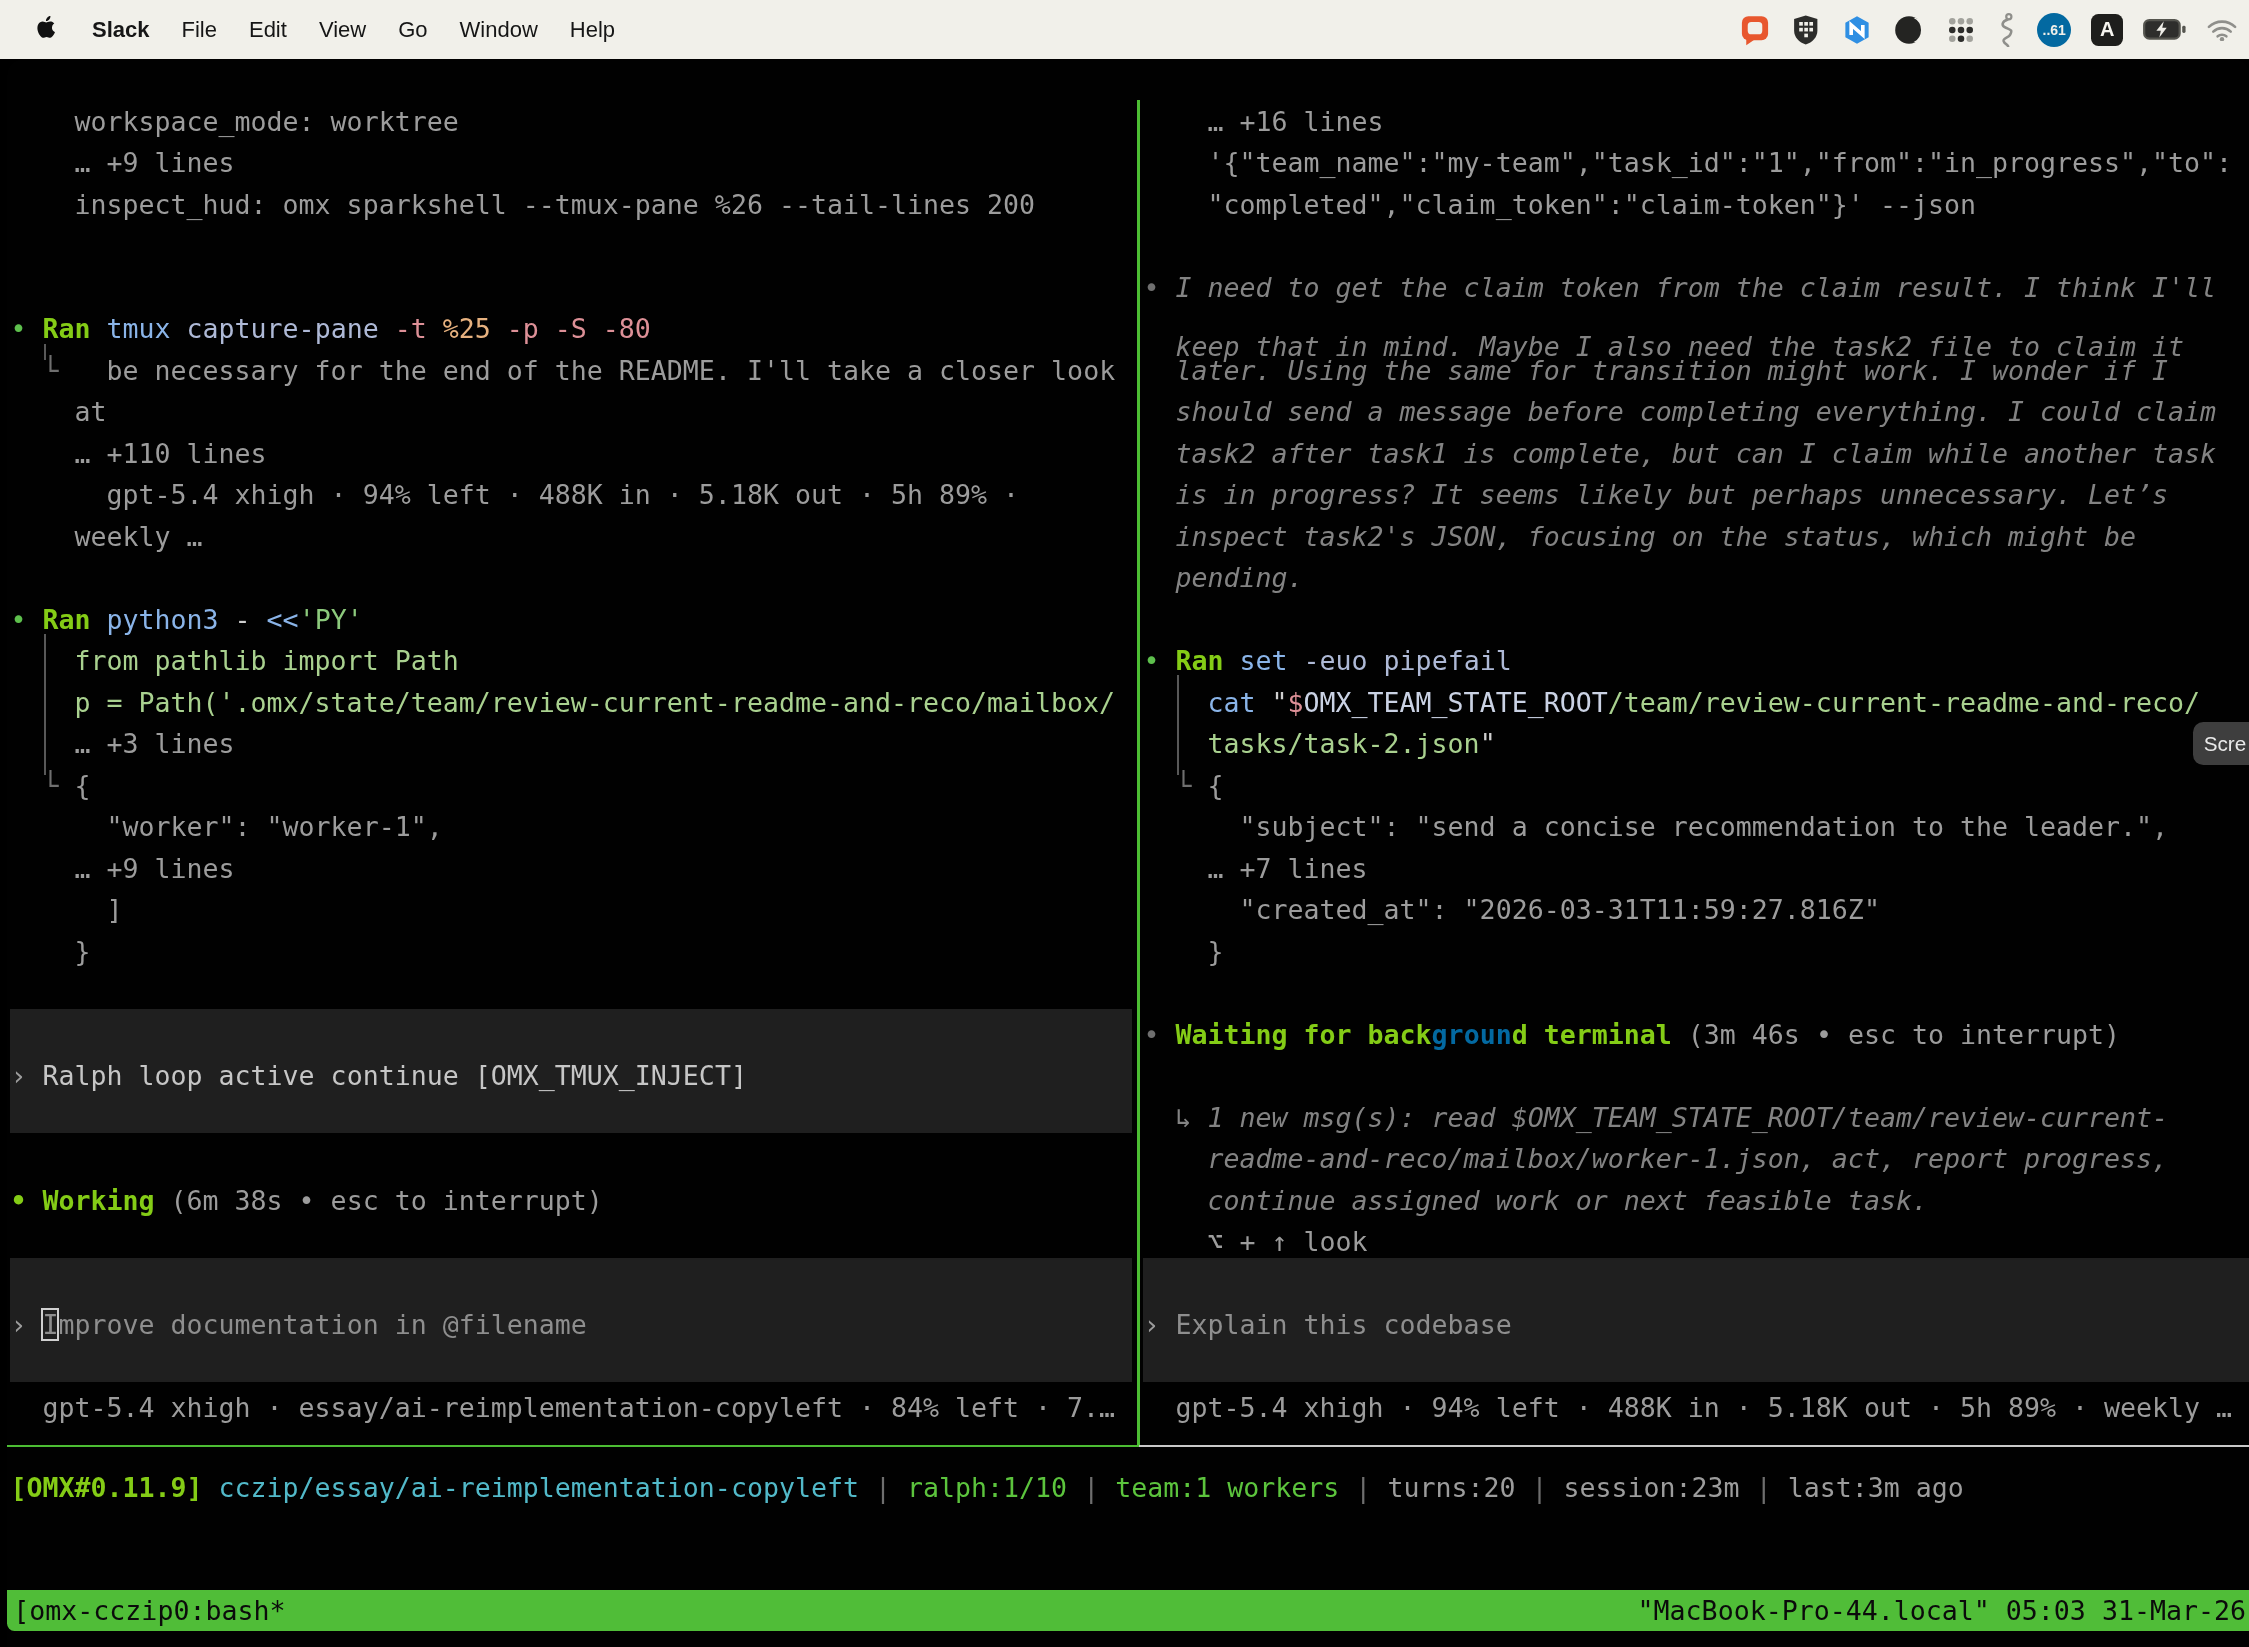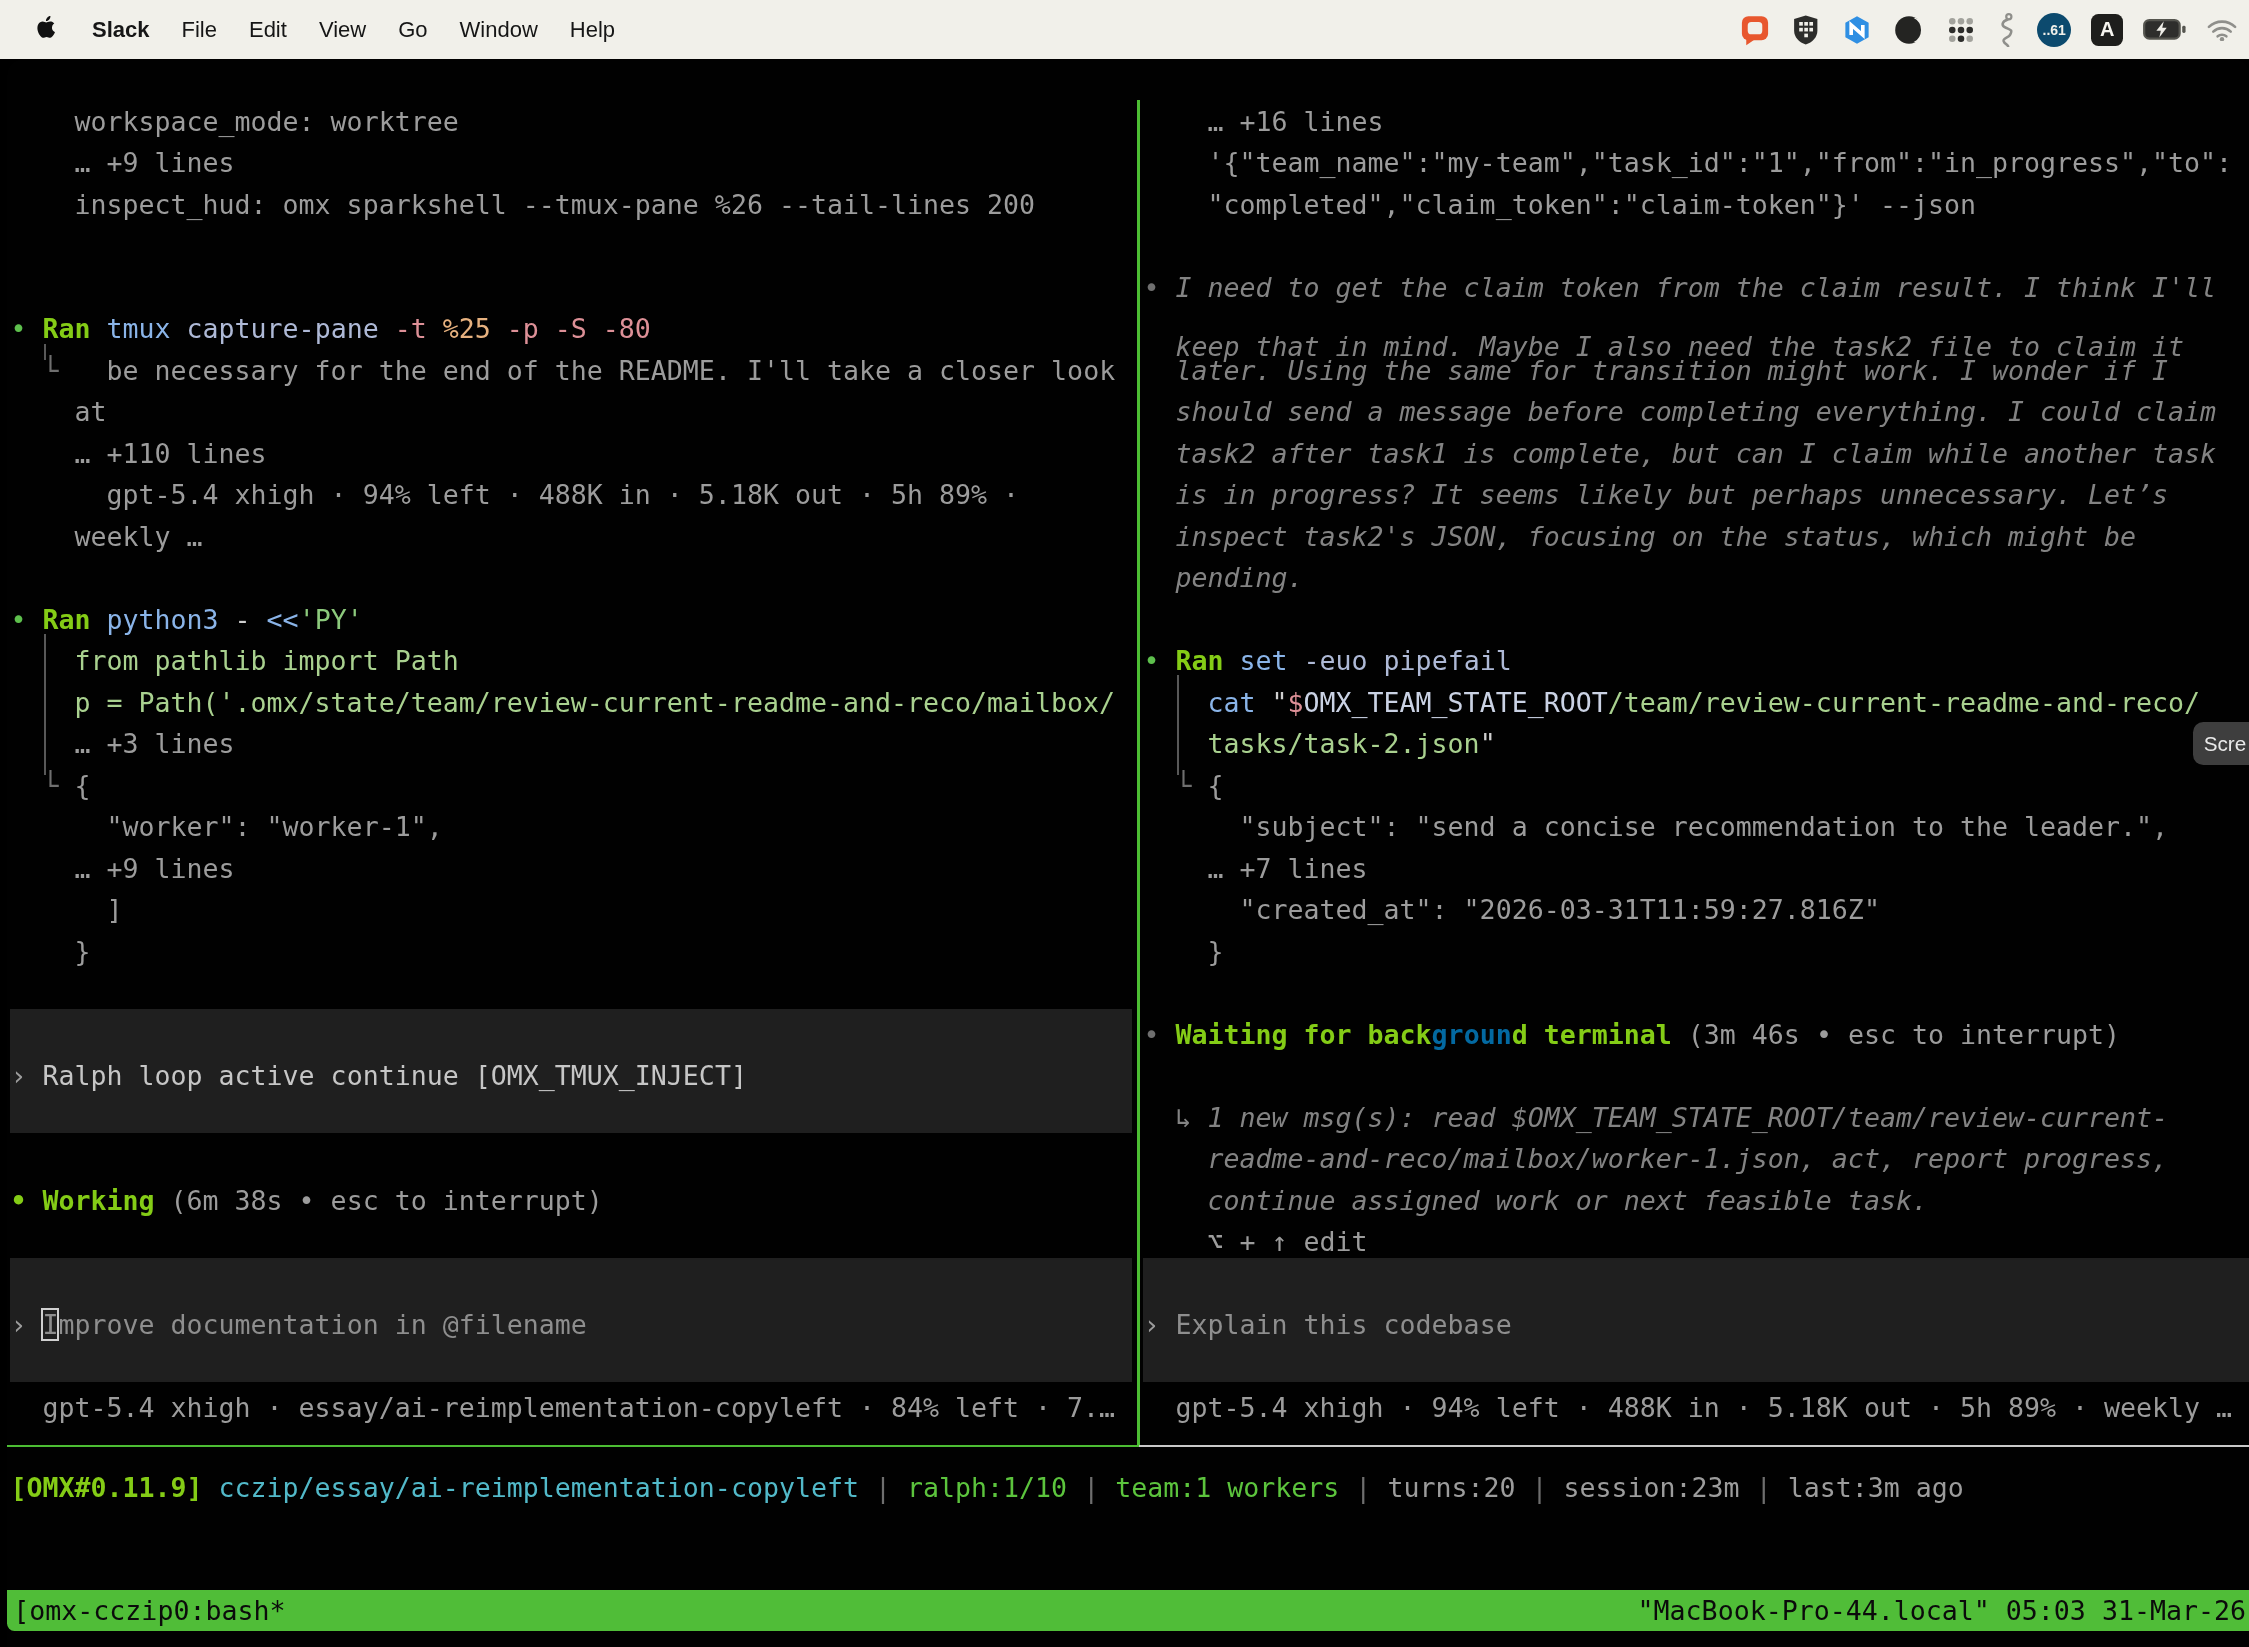--- a/index.html
+++ b/index.html
@@ -5,21 +5,21 @@
   html,body{margin:0;padding:0;background:#000;}
   .screen{position:relative;width:2250px;height:1648px;background:#000;overflow:hidden;font-family:"Liberation Sans",sans-serif;}
 
   
   .menubar{position:absolute;left:0;top:0;width:2250px;height:59px;background:#f1f0ea;display:flex;align-items:center;font-size:22px;color:#161616;}
   .mleft{display:flex;align-items:center;gap:32px;padding-left:32px;}
   .mi{white-space:nowrap;}
   .mi.appname{font-weight:700;}
   .mright{margin-left:auto;display:flex;align-items:center;gap:20px;padding-right:11.8px;}
   .mright .mic{display:flex;align-items:center;justify-content:center;}
-  .ic-round{width:34px;height:34px;border-radius:50%;background:#0c4a6e;color:#f1f0ea;font-size:14px;font-weight:700;display:flex;align-items:center;justify-content:center;}
+  .ic-round{width:34px;height:34px;border-radius:50%;background:#0369a1;color:#f1f0ea;font-size:14px;font-weight:700;display:flex;align-items:center;justify-content:center;}
   .ic-key{width:32px;height:32px;border-radius:7.4px;background:#1e1e1c;color:#f6f5ef;font-size:20px;font-weight:700;display:flex;align-items:center;justify-content:center;}
 
   
   .window{position:absolute;left:7.4px;top:59px;width:2243px;height:1589px;background:#010101;border-radius:16px 16px 0 0;overflow:hidden;}
   .titlebar{position:absolute;left:0;top:0;width:100%;height:41px;background:#2b2b29;}
   .tl{position:absolute;top:11px;width:20px;height:20px;border-radius:50%;background:#4c4c4a;}
   .tl.close{left:9.6px;}
   .tl.min{left:40px;}
   .tl.max{left:69px;}
   .tl.close::after{content:"";position:absolute;left:6.6px;top:6.6px;width:6.6px;height:6.6px;border-radius:50%;background:#242422;}
@@ -201,21 +201,21 @@
         <div class="tline" style="top: 622px;"><span class="gr">    tasks/task-2.json</span><span class="wt">"</span></div>
         <div class="tline" style="top: 664px;"><span class="dim">  └ </span><span class="g">{</span></div>
         <div class="tline" style="top: 705px;"><span class="g">      "subject": "send a concise recommendation to the leader.",</span></div>
         <div class="tline" style="top: 747px;"><span class="g">    … +7 lines</span></div>
         <div class="tline" style="top: 788px;"><span class="g">      "created_at": "2026-03-31T11:59:27.816Z"</span></div>
         <div class="tline" style="top: 830px;"><span class="g">    }</span></div>
         <div class="tline" style="top: 913px;"><span class="dim">• </span><span class="w">Waiting for back</span><span class="wd">groun</span><span class="w">d terminal</span><span class="g"> (3m 46s • esc to interrupt)</span></div>
         <div class="tline" style="top: 996px;"><span class="it">  ↳ 1 new msg(s): read $OMX_TEAM_STATE_ROOT/team/review-current-</span></div>
         <div class="tline" style="top: 1037px;"><span class="it">    readme-and-reco/mailbox/worker-1.json, act, report progress,</span></div>
         <div class="tline" style="top: 1079px;"><span class="it">    continue assigned work or next feasible task.</span></div>
-        <div class="tline" style="top: 1120px;"><span class="g">    ⌥ + ↑ edit</span></div>
+        <div class="tline" style="top: 1120px;"><span class="g">    ⌥ + ↑ look</span></div>
         <div class="tline" style="top: 1203px;"><span class="g">› </span><span class="ph">Explain this codebase</span></div>
         <div class="tline" style="top: 1286px;"><span class="g">  gpt-5.4 xhigh · 94% left · 488K in · 5.18K out · 5h 89% · weekly …</span></div>
       </div>
 
     <div class="hborder hl"></div>
     <div class="hborder hr"></div>
 
     <div id="omx-line" class="omxline"><span class="w">[OMX#0.11.9] </span><span class="cy">cczip/essay/ai-reimplementation-copyleft</span><span class="sep"> | </span><span class="lg">ralph:1/10</span><span class="sep"> | </span><span class="lg">team:1 workers</span><span class="sep"> | </span><span class="g">turns:20</span><span class="sep"> | </span><span class="g">session:23m</span><span class="sep"> | </span><span class="g">last:3m ago</span></div>
 
     <div class="tmuxbar">

